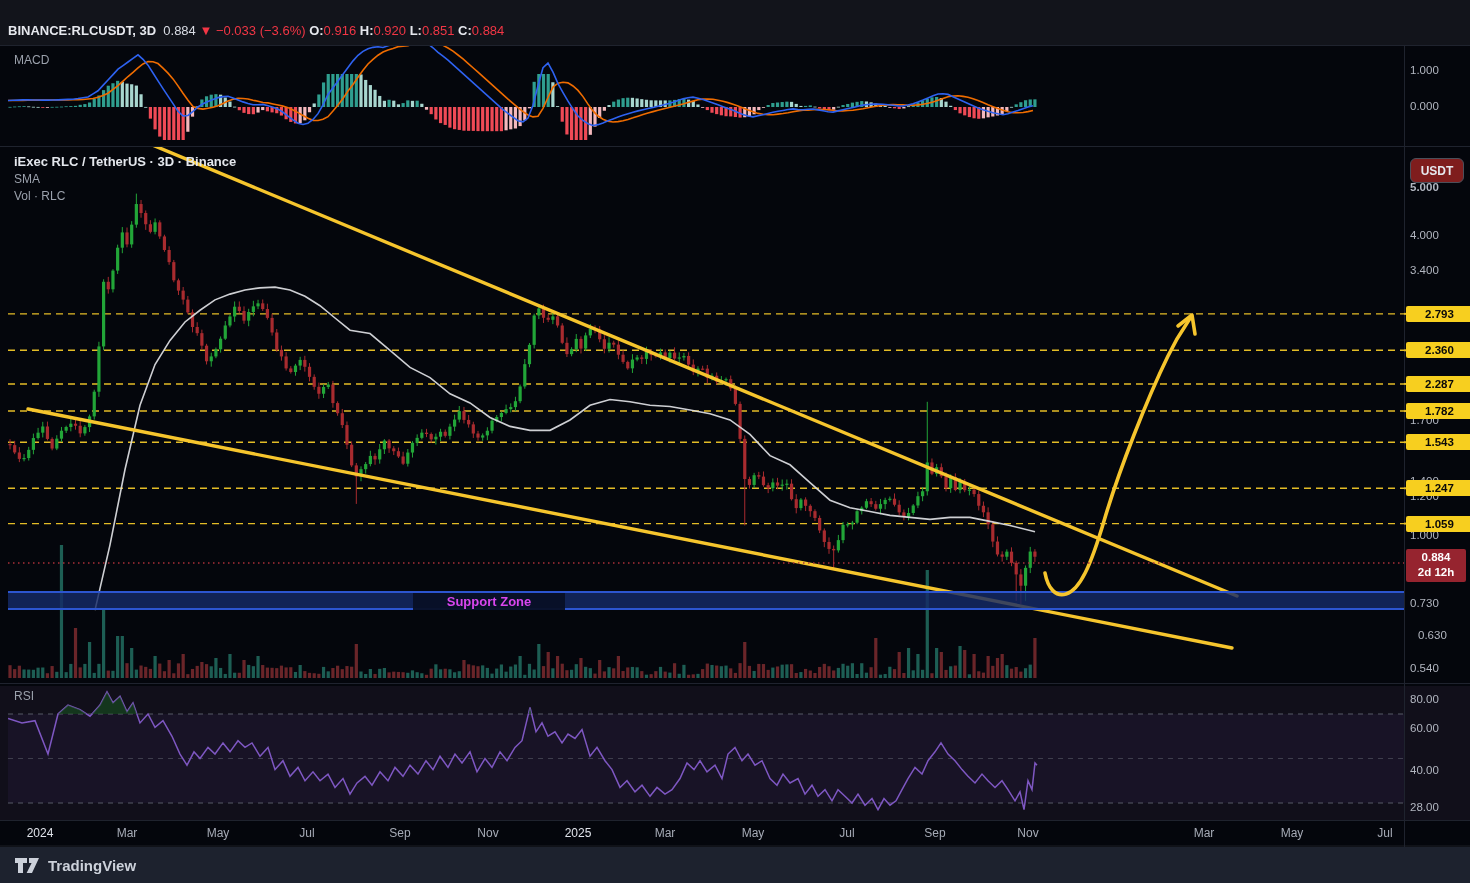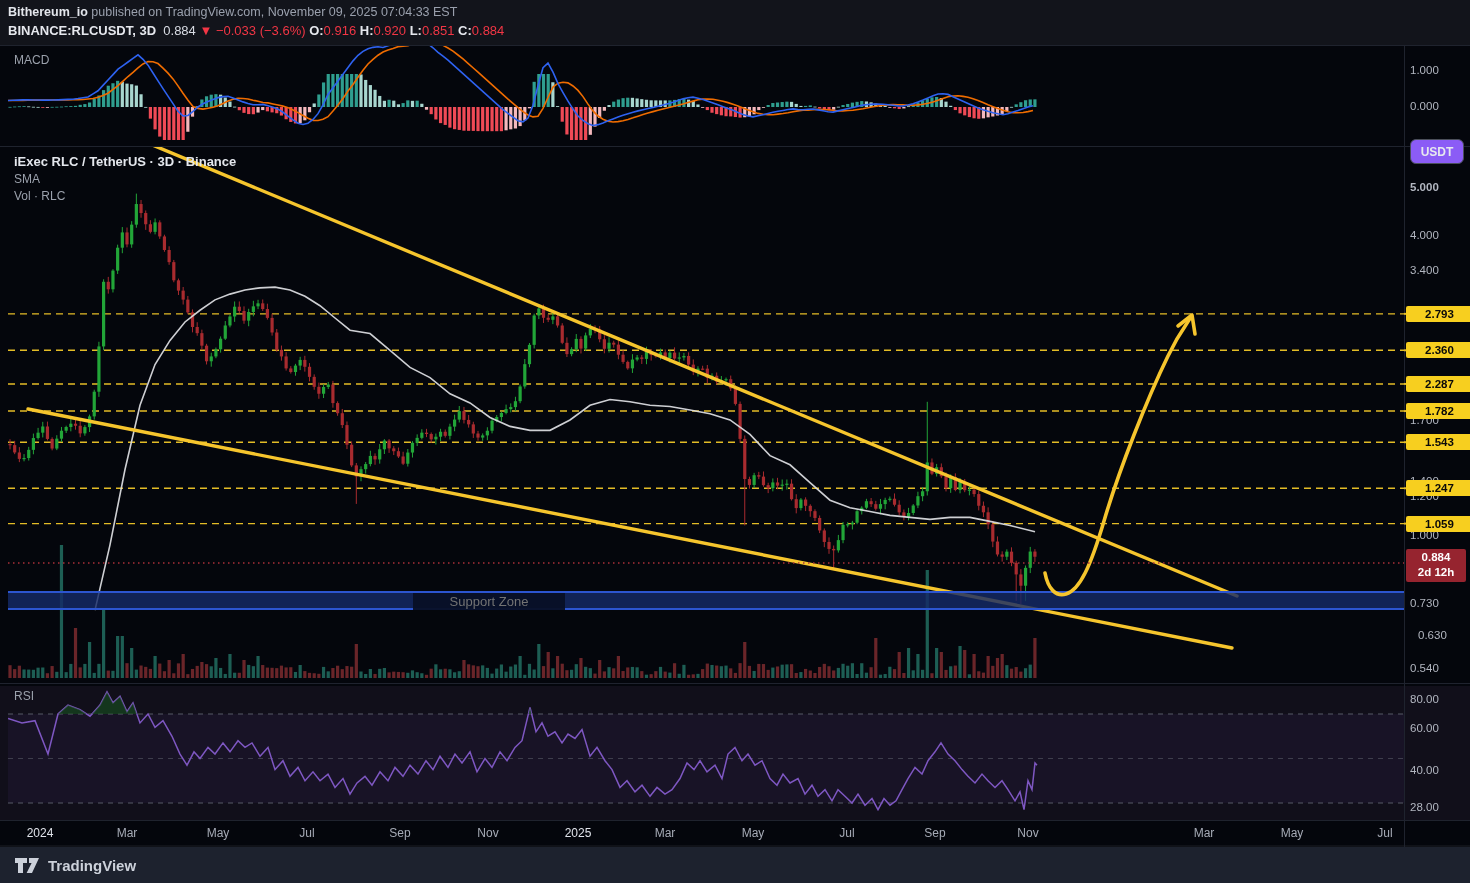--- a/index.html
+++ b/index.html
@@ -22,46 +22,45 @@
   #sma-label{left:14px;top:172px;}
   #vol-label{left:14px;top:189px;}
   #macd-label{left:14px;top:53px;}
   #rsi-label{left:14px;top:689px;}
   
   #wm1{left:706px;top:386px;transform:translate(-50%,-50%);font-size:70px;font-weight:bold;
        color:rgba(160,168,186,0.11);white-space:nowrap;}
   #wm2{left:707px;top:456px;transform:translate(-50%,-50%);font-size:37px;
        color:rgba(160,168,186,0.09);white-space:nowrap;}
   
-  #usdt-btn{left:1410px;top:139px;width:52px;height:23px;border:1px solid #4b4f5a;border-radius:6px;
-       background:#8b5cf6;color:#e6e8ee;font-size:12px;font-weight:bold;display:flex;
+  #usdt-btn{left:1410px;top:158px;width:52px;height:23px;border:1px solid #4b4f5a;border-radius:6px;
+       background:#7f1d1d;color:#e6e8ee;font-size:12px;font-weight:bold;display:flex;
        align-items:center;justify-content:center;cursor:pointer;}
   
   .axis-label{position:absolute;left:1410px;font-size:11.5px;color:#b2b6c0;}
   .axis-badge{position:absolute;left:1406px;width:67px;height:16px;background:#f7cf1f;color:#0a0a0a;
        font-size:11.5px;font-weight:bold;border-radius:2px;display:flex;align-items:center;justify-content:center;}
   #last-badge{left:1406px;top:549px;width:60px;height:32px;background:#96242f;border-radius:2px;
        color:#fff;font-size:11.5px;font-weight:bold;text-align:center;line-height:15px;padding-top:1px;}
   .time-label{position:absolute;top:826px;font-size:12px;color:#a6abb6;transform:translateX(-50%);}
   .time-label.major{color:#e0e3ea;}
   
   #sz-label{left:413px;top:593px;width:152px;height:17px;background:rgba(8,16,38,0.95);
-       color:#737373;font-size:13px;font-weight:normal;display:flex;align-items:center;justify-content:center;}
+       color:#d946ef;font-size:13px;font-weight:bold;display:flex;align-items:center;justify-content:center;}
   
   #footer{left:0;top:847px;width:1470px;height:36px;background:#1d222e;display:flex;align-items:center;}
   #tv-logo{margin-left:14px;}
   #tv-name{margin-left:8px;font-size:15px;font-weight:bold;color:#ccd1da;}
 </style>
 </head>
 <body>
 
 <div id="app">
 
   <div id="hdr" class="abs">
-    <div id="hdr-line1" class="abs"><b>Bithereum_io</b><span> published on TradingView.com, November 09, 2025 07:04:33 EST</span></div>
     <div id="hdr-line2" class="abs"><span class="seg-wb">BINANCE:RLCUSDT, 3D</span><span class="seg-w">  0.884 </span><span class="seg-r">▼ −0.033 (−3.6%) </span><span class="seg-wb">O:</span><span class="seg-r">0.916 </span><span class="seg-wb">H:</span><span class="seg-r">0.920 </span><span class="seg-wb">L:</span><span class="seg-r">0.851 </span><span class="seg-wb">C:</span><span class="seg-r">0.884</span></div>
   </div>
 
   <div id="wm1" class="abs">RLCUSDT, 3D</div>
   <div id="wm2" class="abs">iExec RLC / TetherUS</div>
 
   <svg id="cv" class="abs" width="1470" height="883">
       <rect x="0" y="45" width="1470" height="800" fill="#04060c"></rect>
       <rect x="0" y="686" width="1470" height="134" fill="#110f1a"></rect>
       <rect x="0" y="847" width="1470" height="36" fill="#1d222e"></rect>

